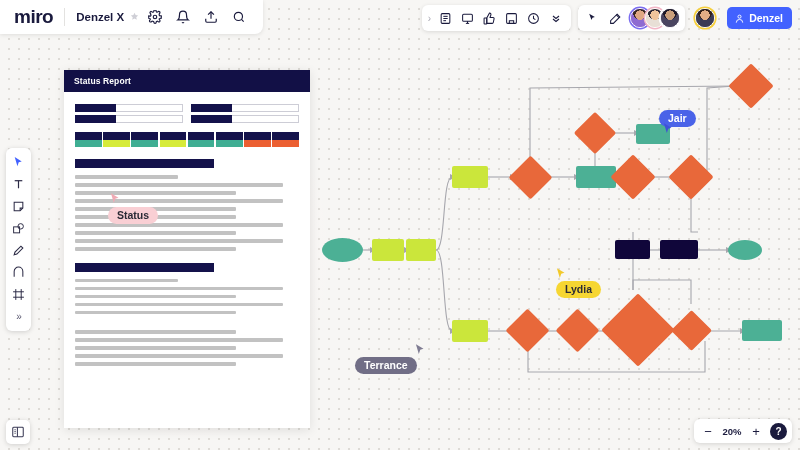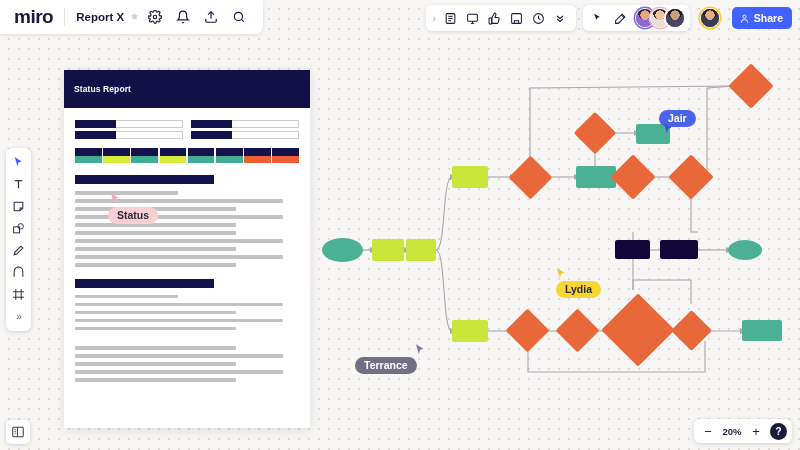--- a/index.html
+++ b/index.html
@@ -109,21 +109,21 @@
     font-size: 10px; font-weight: 700; display:flex; align-items:center; justify-content:center;
     margin-left: 3px; cursor: pointer;
   }
 
   
   #doc-card {
     position: absolute; left: 64px; top: 70px; width: 246px; height: 358px;
     background: #fff; box-shadow: 0 2px 10px rgba(0,0,0,.10); z-index: 10;
   }
   #doc-title-bar {
-    height: 38px; background: #121046; display: flex; align-items: center; padding-left: 10px;
+    height: 22px; background: #121046; display: flex; align-items: center; padding-left: 10px;
   }
   #doc-title-bar span { color: #fff; font-size: 8.5px; font-weight: 700; letter-spacing: .1px; }
   .doc-body { padding: 12px 11px 0 11px; }
 
   .meta-grid { display: flex; gap: 8px; margin-bottom: 9px; }
   .meta-pair { display: flex; flex-direction: column; gap: 3px; flex: 1; }
   .meta-row { display: flex; height: 8px; }
   .meta-key { width: 38%; background: #14124b; }
   .meta-val { flex: 1; background: #fff; border: 1px solid #cdcdd6; border-left: none; }
 
@@ -342,21 +342,21 @@
         <path d="M5 2l13 8-5.6 1.6L10 19z" fill="#f2c92a"></path>
       </svg><div class="pill" style="background: rgb(246, 214, 50); color: rgb(42, 42, 53);">Lydia</div></div>
     <div class="cursor-tag tag-terrance" style="left: 355px; top: 355px;"><svg width="14" height="14" viewBox="0 0 24 24" style="position: absolute; left: 58px; top: -12px;">
         <path d="M5 2l13 8-5.6 1.6L10 19z" fill="#7f7c92"></path>
       </svg><div class="pill" style="background: rgb(113, 110, 134); color: rgb(255, 255, 255);">Terrance</div></div>
   </div>
 
 <div class="topbar-left">
   <div class="miro-logo">miro</div>
   <div class="vdiv"></div>
-  <div class="proj-name">Report X</div>
+  <div class="proj-name">Denzel X</div>
   <div class="star-icon">
     <svg width="9" height="9" viewBox="0 0 24 24" fill="currentColor">
         <path d="M12 2l2.9 6.3 6.9.8-5.1 4.7 1.4 6.8L12 17.3 5.9 20.6l1.4-6.8L2.2 9.1l6.9-.8z"></path>
       </svg>
   </div>
   <div class="tb-icon">
     <svg width="14" height="14" viewBox="0 0 24 24" fill="none" stroke="currentColor" stroke-width="2">
         <circle cx="12" cy="12" r="3"></circle>
         <path d="M19.4 15a1.6 1.6 0 00.3 1.8l.1.1a2 2 0 11-2.8 2.8l-.1-.1a1.6 1.6 0 00-1.8-.3 1.6 1.6 0 00-1 1.5V21a2 2 0 11-4 0v-.1A1.6 1.6 0 008 19.4a1.6 1.6 0 00-1.8.3l-.1.1a2 2 0 11-2.8-2.8l.1-.1a1.6 1.6 0 00.3-1.8 1.6 1.6 0 00-1.5-1H2a2 2 0 110-4h.1A1.6 1.6 0 004.6 8a1.6 1.6 0 00-.3-1.8l-.1-.1a2 2 0 112.8-2.8l.1.1a1.6 1.6 0 001.8.3H9a1.6 1.6 0 001-1.5V2a2 2 0 114 0v.1a1.6 1.6 0 001 1.5 1.6 1.6 0 001.8-.3l.1-.1a2 2 0 112.8 2.8l-.1.1a1.6 1.6 0 00-.3 1.8V9a1.6 1.6 0 001.5 1H22a2 2 0 110 4h-.1a1.6 1.6 0 00-1.5 1z"></path>
       </svg>
@@ -452,21 +452,21 @@
   <div id="active-avatar-wrap">
       <div class="avatar ring avatar-solo" style="--ring: #f6cf3b; background: rgb(59, 59, 85);">
         <div class="face" style="background: radial-gradient(circle at 50% 34%, rgb(226, 173, 134) 0px, rgb(226, 173, 134) 31%, transparent 32%), radial-gradient(circle at 50% 20%, rgb(50, 32, 24) 0px, rgb(50, 32, 24) 40%, transparent 41%), linear-gradient(rgb(59, 59, 85), rgb(59, 59, 85));"></div>
       </div>
     </div>
   <div class="share-btn">
     <svg width="11" height="11" viewBox="0 0 24 24" fill="none" stroke="currentColor" stroke-width="2">
         <circle cx="12" cy="8" r="3.4"></circle>
         <path d="M5 21a7 7 0 0114 0"></path>
       </svg>
-    <span>Share</span>
+    <span>Denzel</span>
   </div>
 </div>
 
 <div id="left-toolbar">
   <div class="tool active">
     <svg width="13" height="13" viewBox="0 0 24 24" fill="currentColor">
         <path d="M5 2l13 8-5.6 1.6L10 19z"></path>
       </svg>
   </div>
   <div class="tool">

